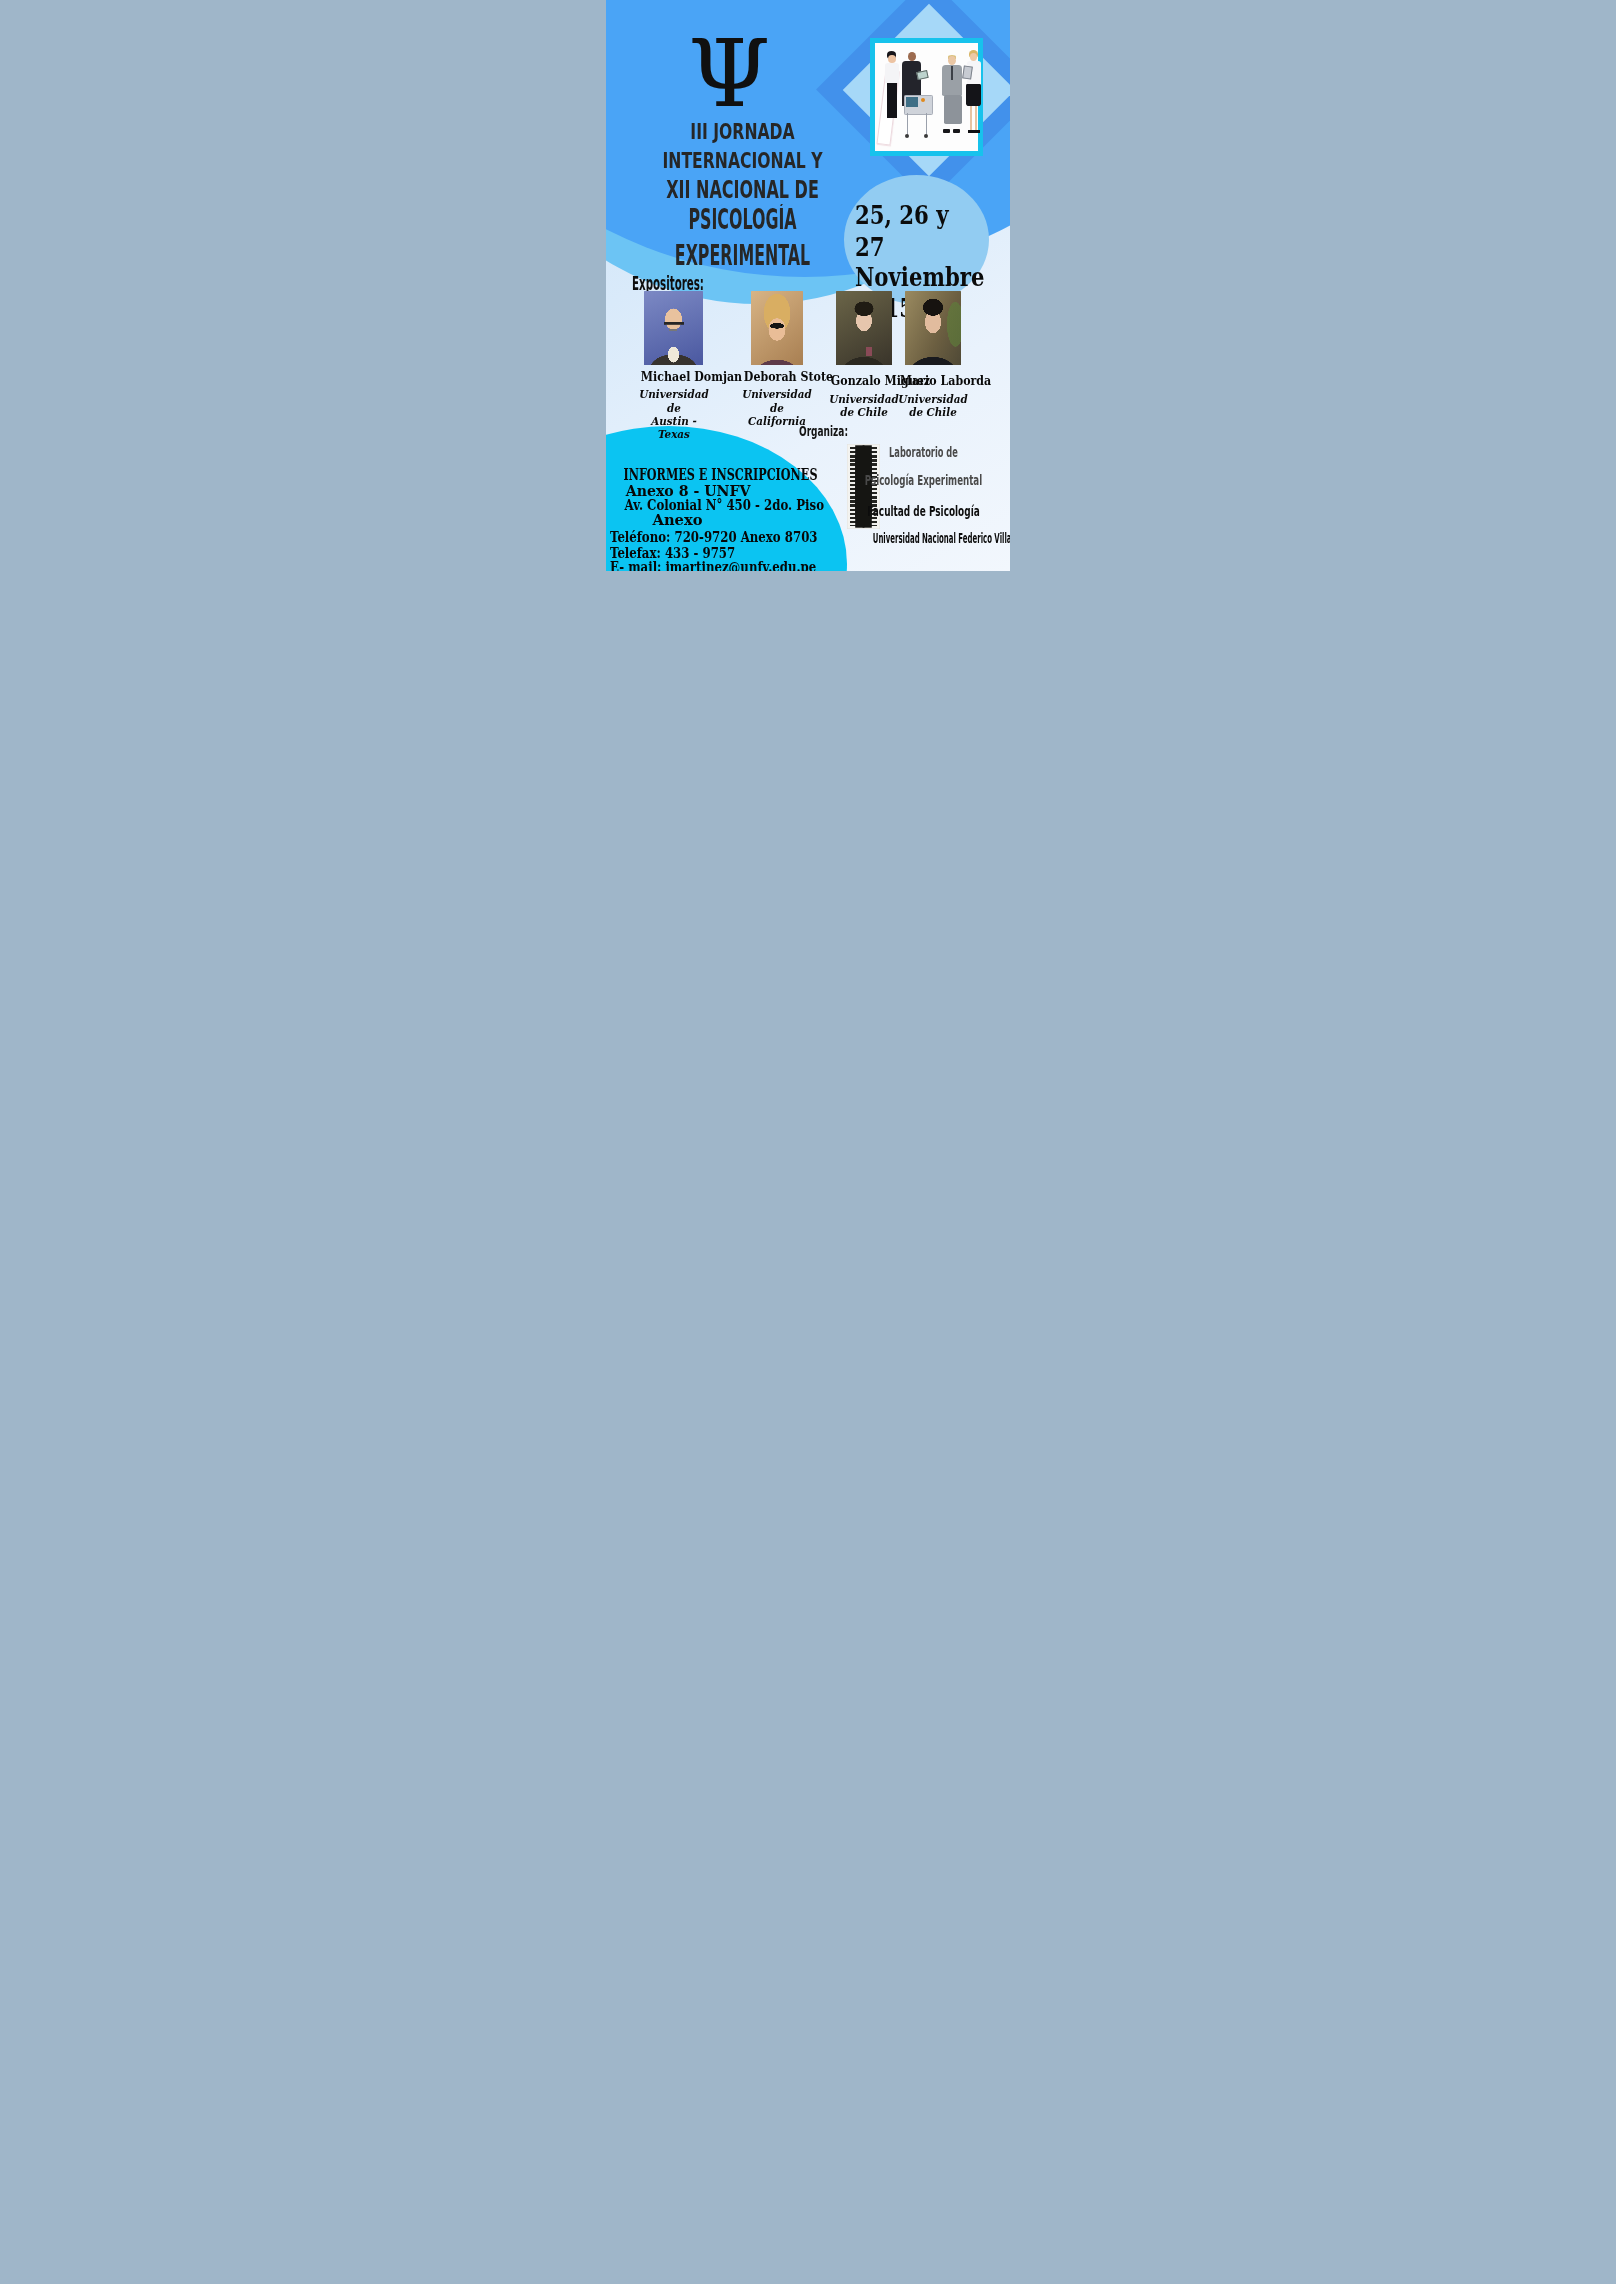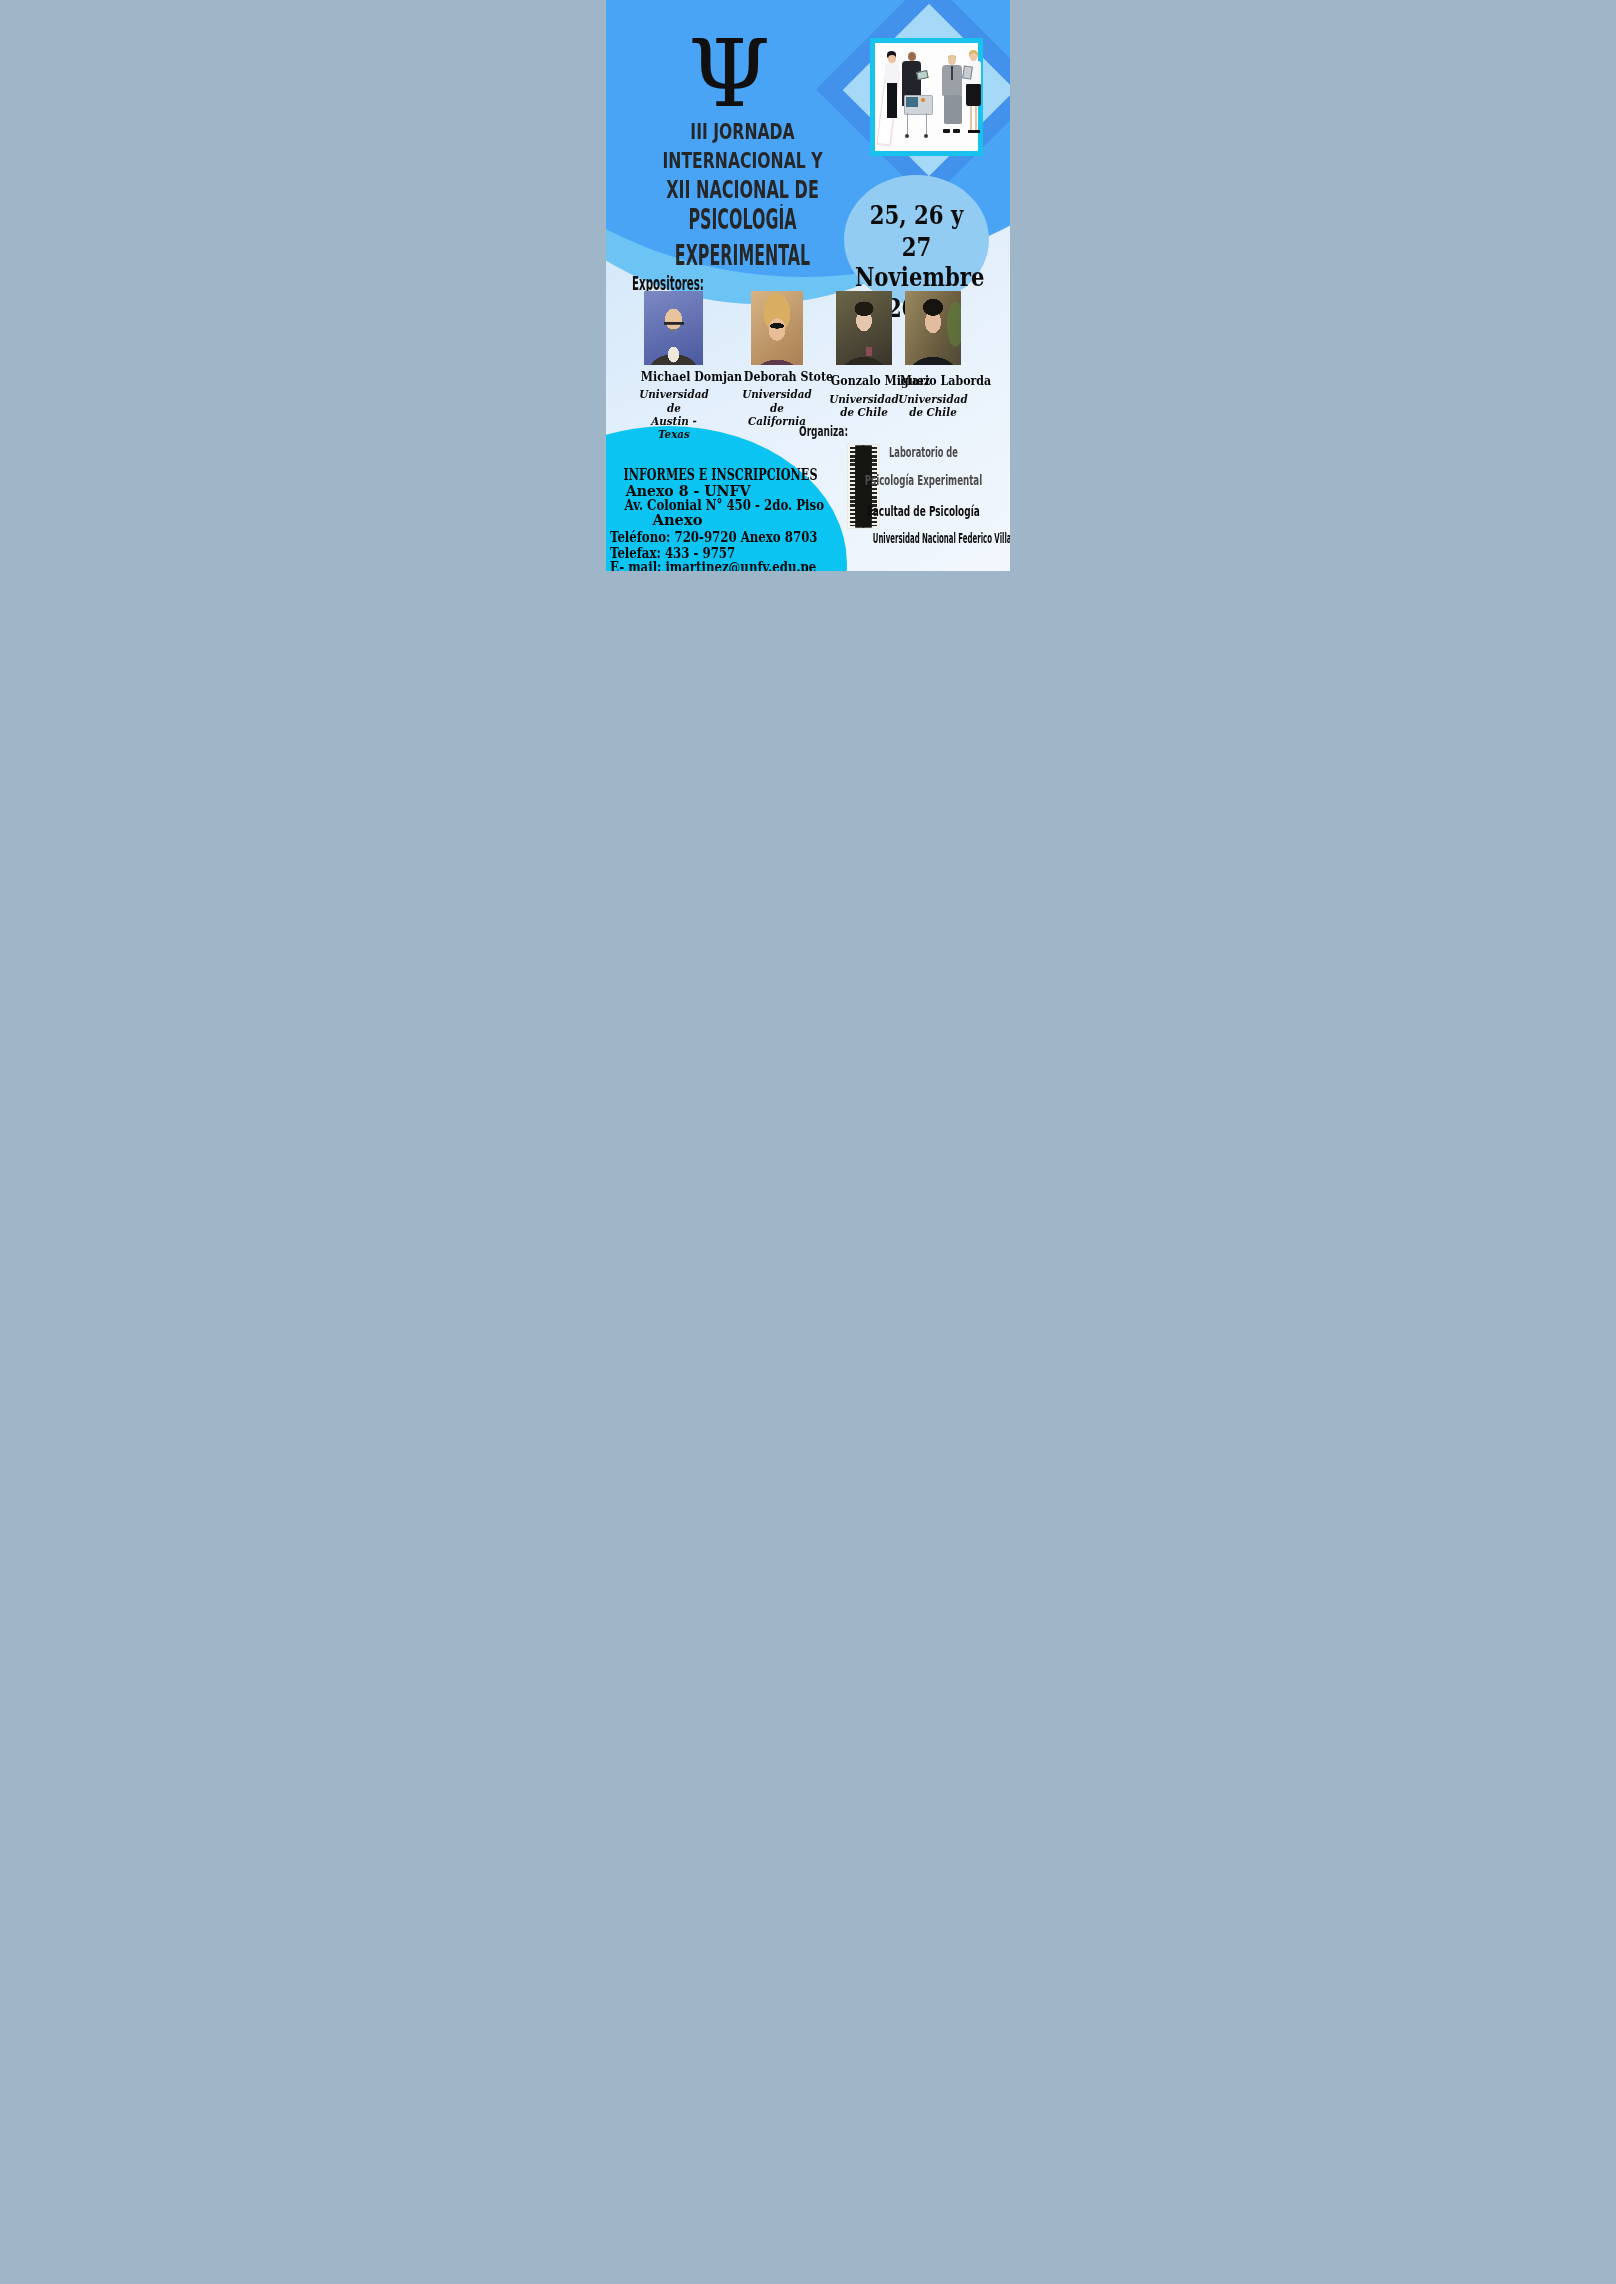--- a/index.html
+++ b/index.html
@@ -22,21 +22,21 @@
     position:absolute; left:243px; top:10px; width:159px; height:159px;
     background:var(--diamond-dark,#4291EB); transform:rotate(45deg); z-index:3;
   }
   .diamond-light{
     position:absolute; left:262px; top:29px; width:122px; height:122px;
     background:var(--diamond-light,#A6D8F8); transform:rotate(45deg); z-index:4;
   }
   .date-ellipse{
     position:absolute; left:238px; top:175px; width:145px; height:129px;
     border-radius:50%; background:var(--date-ellipse,#92CCF2); z-index:3;
-    text-align:center; box-sizing:border-box; padding-top:25px;
+    box-sizing:border-box; padding-top:25px;
   }
   .cyan-blob{
     position:absolute; left:-116px; top:426px; width:357px; height:276px;
     border-radius:50%; background:var(--cyan-blob,#0BC4F2); z-index:4;
   }
   
   .psi{
     position:absolute; left:82px; top:27px; z-index:6;
     font-family:"DejaVu Serif","Liberation Serif",serif;
     font-size:94px; line-height:1; color:#101010;

